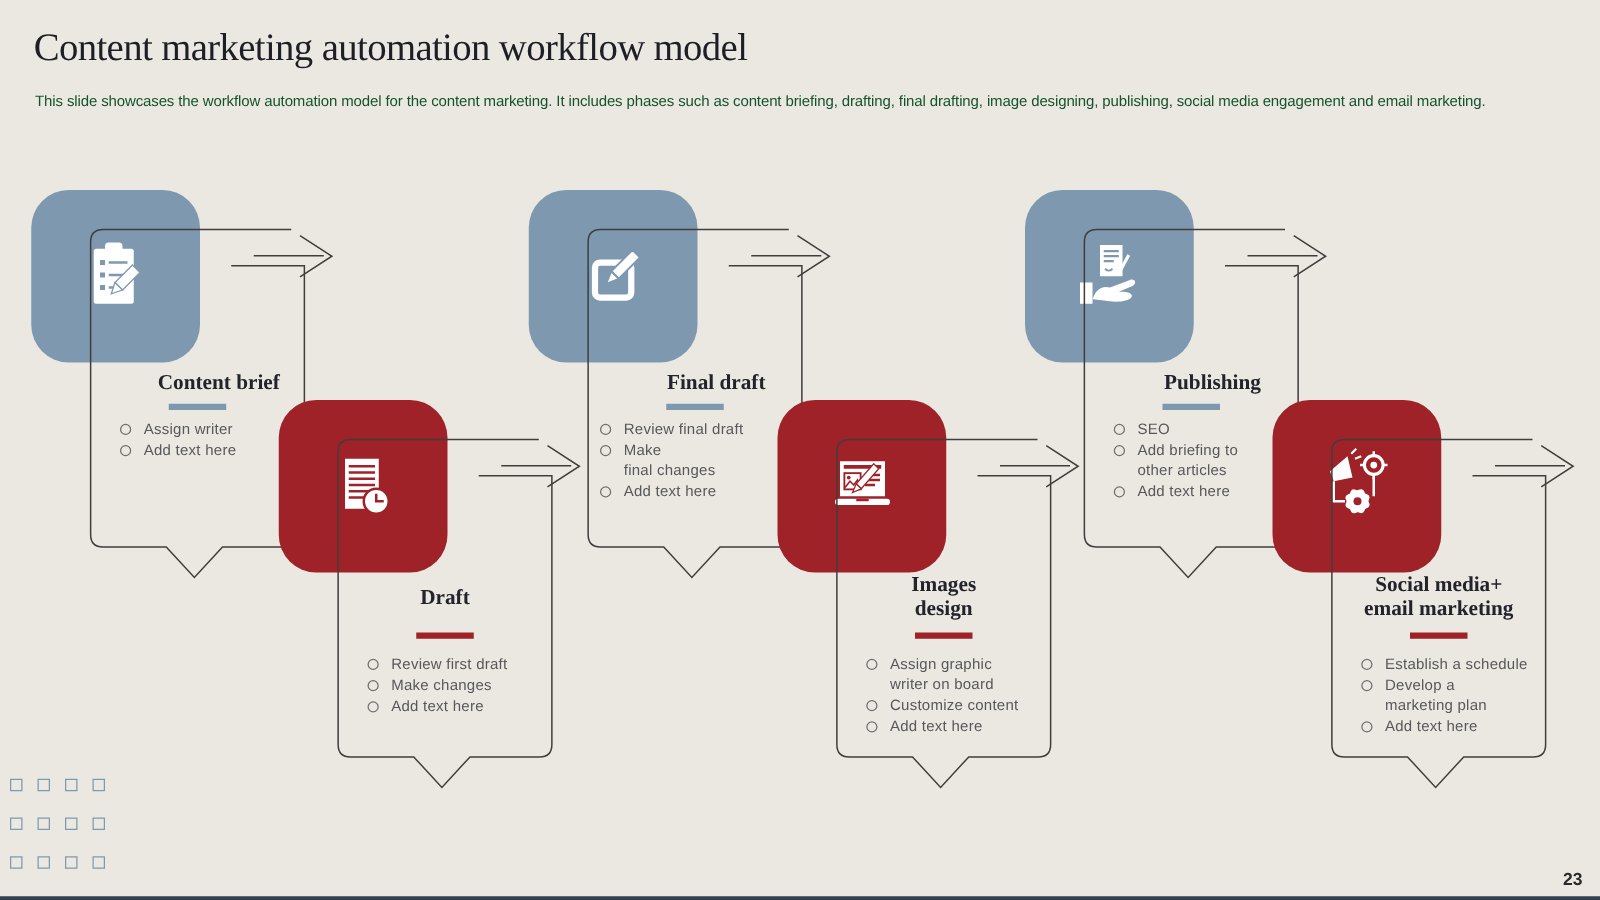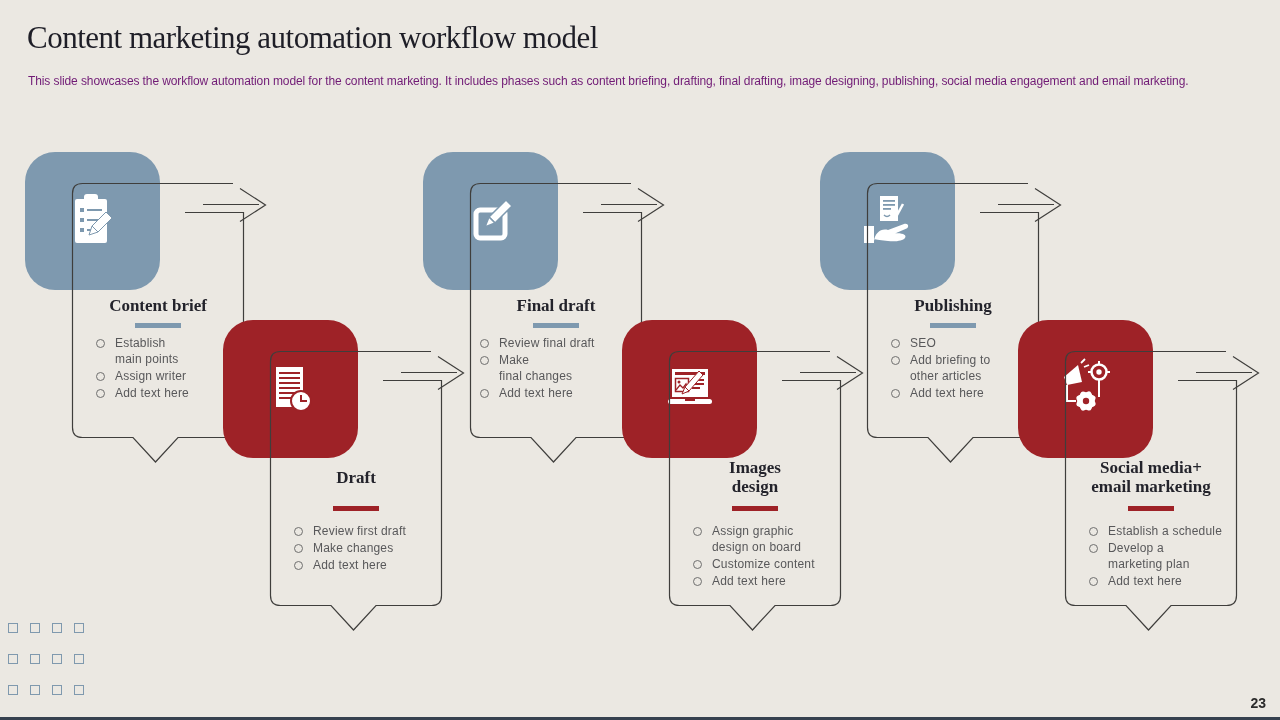--- a/index.html
+++ b/index.html
@@ -1,28 +1,28 @@
 <!DOCTYPE html>
 <html><head>
 <meta charset="utf-8">
 <style>
   html,body{margin:0;padding:0;}
   .slide{position:relative;width:1280px;height:720px;background:#ebe8e2;overflow:hidden;
          font-family:"Liberation Sans",sans-serif;}
   .title{position:absolute;left:27px;top:20px;margin:0;font-family:"Liberation Serif",serif;
          font-weight:500;font-size:31px;color:#1e1e27;letter-spacing:-0.5px;}
   .subtitle{position:absolute;left:28px;top:74px;width:1190px;margin:0;font-size:12px;
-         color:#701a75;letter-spacing:-0.1px;}
+         color:#14532d;letter-spacing:-0.1px;}
   .icon-box{position:absolute;width:135px;height:138px;border-radius:30px;}
   .icon{position:absolute;left:33px;top:34px;width:70px;height:70px;}
   .bubble{position:absolute;width:230px;height:290px;overflow:visible;}
   .stage-heading{position:absolute;width:172px;display:flex;flex-direction:column;
          text-align:center;font-family:"Liberation Serif",serif;font-weight:bold;
          font-size:17px;line-height:19px;color:#23232b;}
-  .stage-heading.top{height:40px;justify-content:flex-end;}
+  .stage-heading.top{height:40px;justify-content:flex-end;margin-left:17px;}
   .stage-heading.bottom{height:44px;justify-content:center;}
   .accent-bar{position:absolute;width:46px;height:5px;}
   .bullets{position:absolute;width:156px;}
   .bullet-item{display:flex;margin:0 0 1px 0;}
   .bullet-marker{flex:0 0 auto;width:7px;height:7px;border:1px solid #6f6f6f;border-radius:50%;
          margin:4px 10px 0 0;}
   .bullet-lines{font-size:12px;line-height:16px;color:#58585a;letter-spacing:0.2px;}
   .deco{position:absolute;left:8px;top:623px;width:100px;height:90px;}
   .deco span{position:absolute;width:8px;height:8px;border:1.5px solid #7f99ae;}
   .footer-note{position:absolute;left:0;right:0;top:697px;text-align:center;font-size:12px;
@@ -64,27 +64,20 @@
        <path d="M 168,5.5 L 193.5,22 L 168,38.5" fill="none" stroke="#3f3e3c" stroke-width="1.2"></path>
      </svg>
      <div class="stage-heading top" style="left:72px;top:275px;">
           <span>Content brief</span>
         </div>
      <div class="accent-bar" style="left:135px;top:323px;background:#7e99af;"></div>
      <div class="bullets" style="left:96px;top:335px;">
           <div class="bullet-item">
        <span class="bullet-marker"></span>
        <div class="bullet-lines">
-              <div>Establish</div>
-              <div>main points</div>
-            </div>
-          </div>
-          <div class="bullet-item">
-       <span class="bullet-marker"></span>
-       <div class="bullet-lines">
               <div>Assign writer</div>
             </div>
           </div>
           <div class="bullet-item">
        <span class="bullet-marker"></span>
        <div class="bullet-lines">
               <div>Add text here</div>
             </div>
           </div>
         </div>
@@ -205,21 +198,21 @@
      <div class="stage-heading bottom" style="left:669px;top:455px;">
           <span>Images</span>
           <span>design</span>
         </div>
      <div class="accent-bar" style="left:732px;top:506px;background:#9e2227;"></div>
      <div class="bullets" style="left:693px;top:523px;">
           <div class="bullet-item">
        <span class="bullet-marker"></span>
        <div class="bullet-lines">
               <div>Assign graphic</div>
-              <div>design on board</div>
+              <div>writer on board</div>
             </div>
           </div>
           <div class="bullet-item">
        <span class="bullet-marker"></span>
        <div class="bullet-lines">
               <div>Customize content</div>
             </div>
           </div>
           <div class="bullet-item">
        <span class="bullet-marker"></span>

